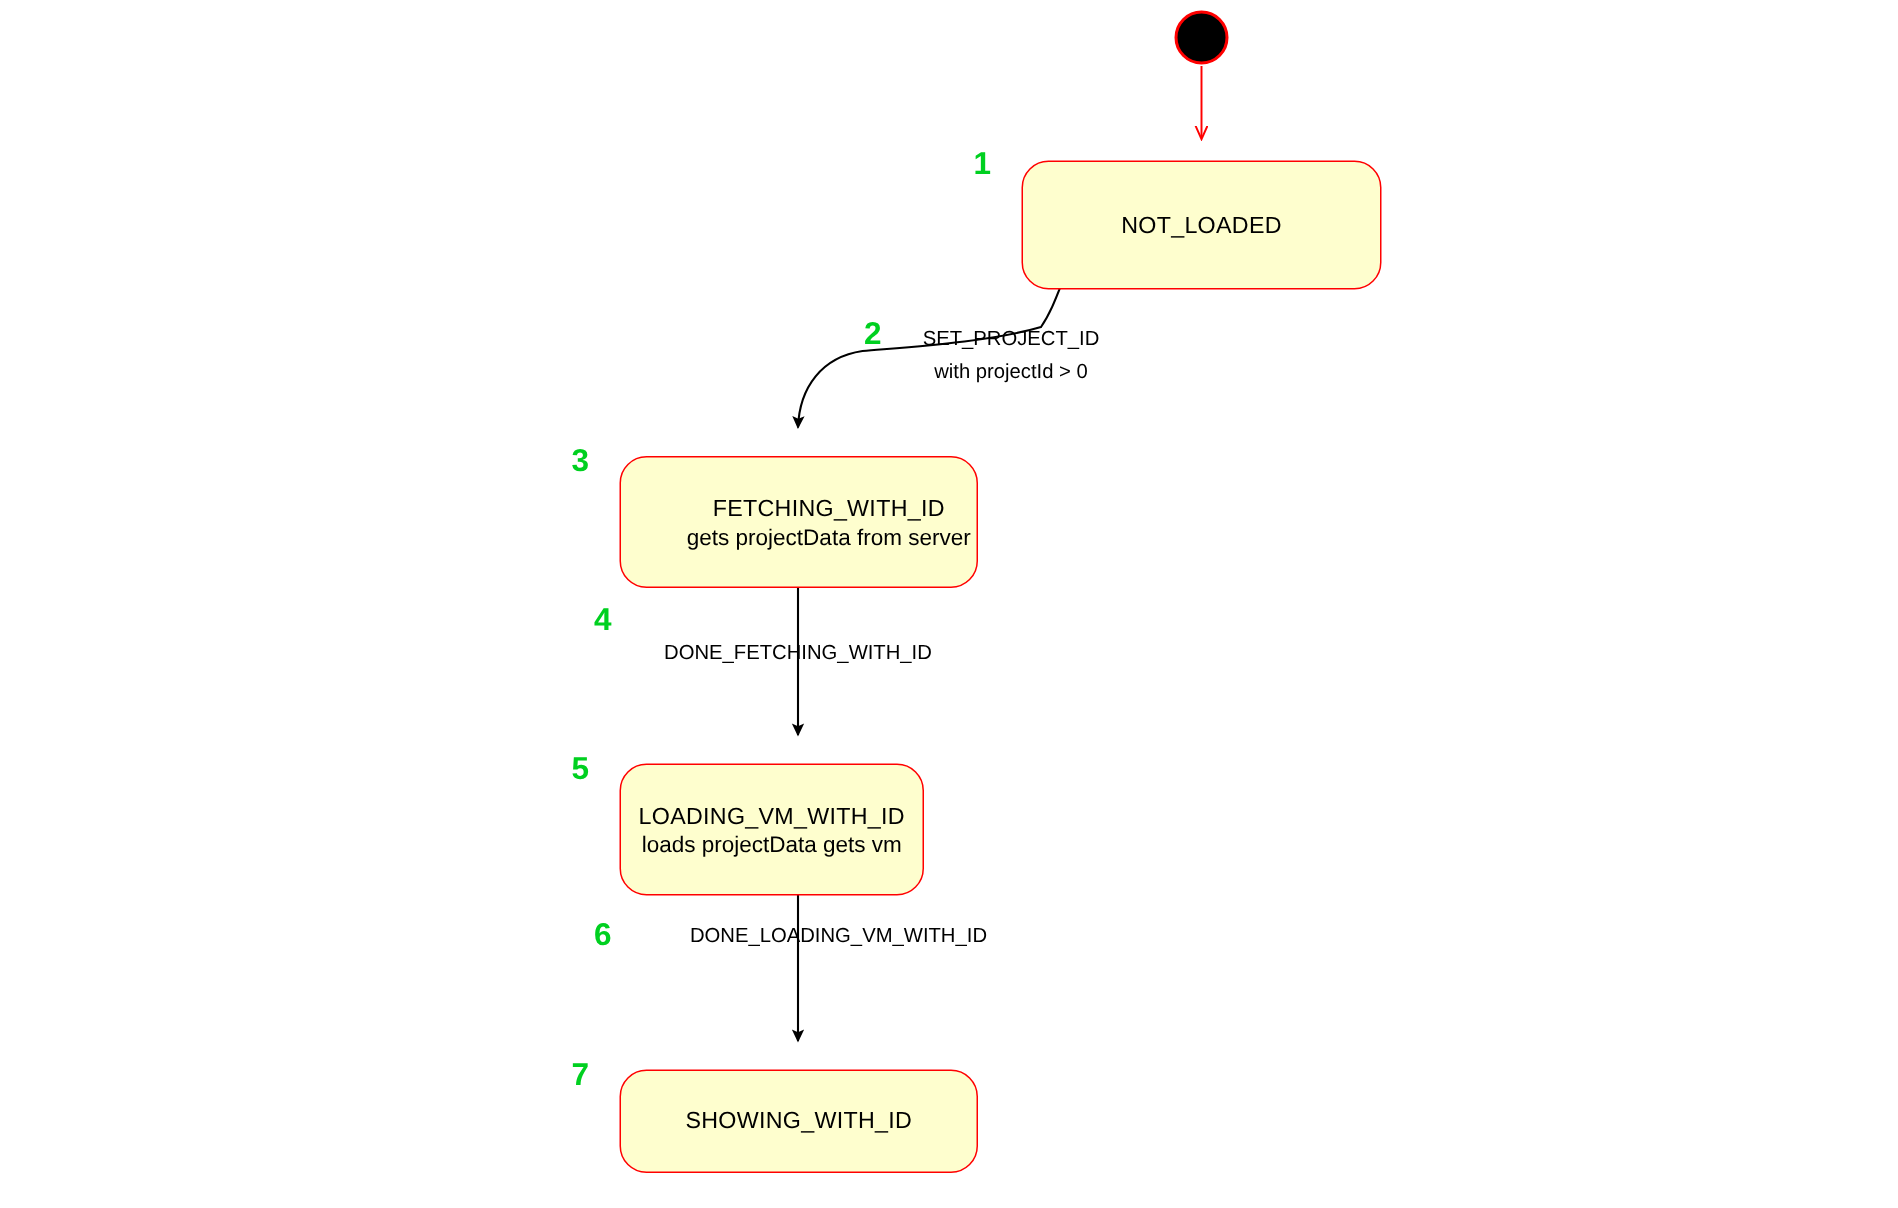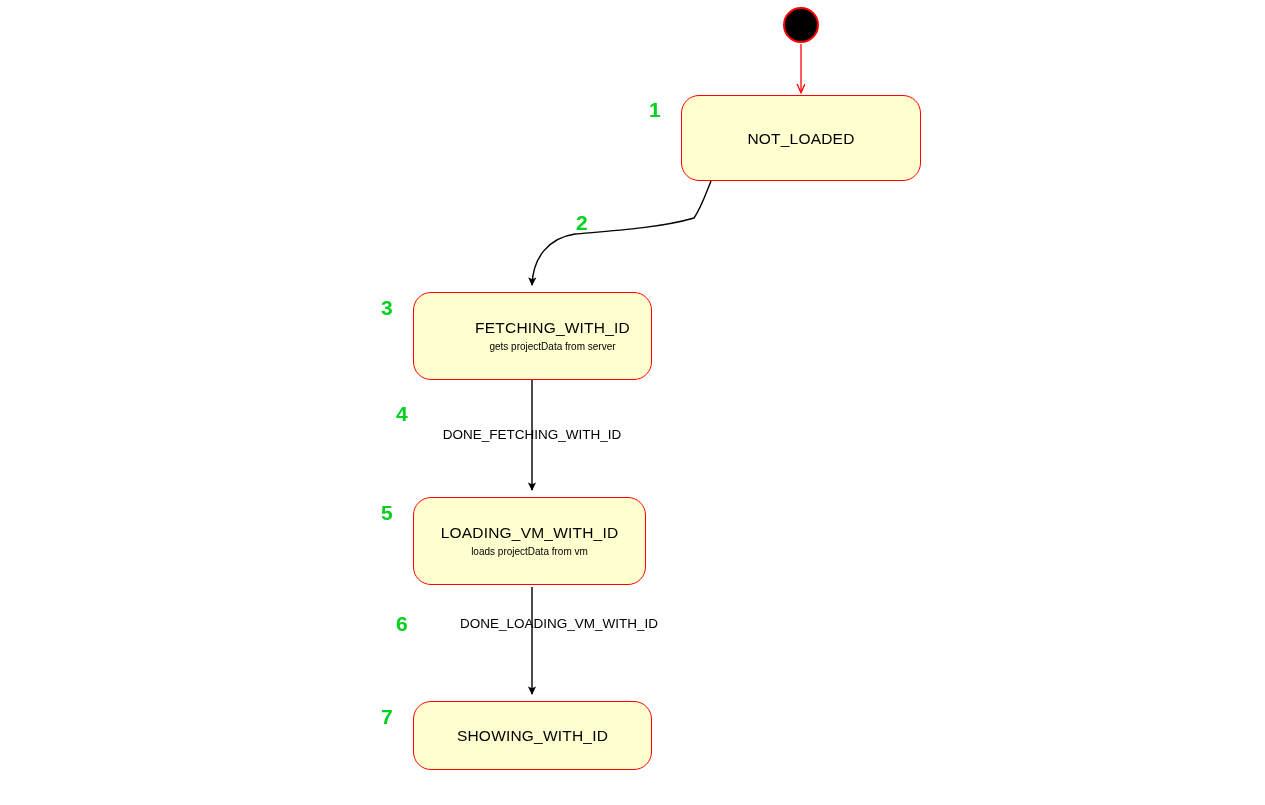--- a/index.html
+++ b/index.html
@@ -41,31 +41,32 @@
   .state-box {
     position: absolute;
     box-sizing: border-box;
     background: #FEFECE;
     border: 1.6px solid #FF0000;
     border-radius: 18px;
     display: flex;
     flex-direction: column;
     align-items: center;
     justify-content: center;
+    margin-top: 12px;
   }
   .state-name {
     color: #000000;
     font-size: 15.5px;
     line-height: 19px;
     letter-spacing: 0.2px;
     white-space: nowrap;
   }
   .state-desc {
     color: #000000;
-    font-size: 10px;
+    font-size: 15px;
     line-height: 17px;
     white-space: nowrap;
     margin-top: 1px;
   }
 
   
   .step-num {
     position: absolute;
     color: #00D020;
     font-weight: bold;
@@ -115,36 +116,40 @@
   </svg>
 
   <div class="initial-node" style="left:783px; top:7px; width:36px; height:36px;"></div>
 
   <div class="step-num" style="left:649px; top:99px;">1</div>
   <div class="state-box" style="left:681px; top:95px; width:240px; height:86px;">
     <div class="state-name">NOT_LOADED</div>
   </div>
 
   <div class="step-num" style="left:576px; top:212px;">2</div>
+  <div class="edge-label" style="left:604px; top:215px; width:140px;">
+    <span class="l1">SET_PROJECT_ID</span>
+    <span class="l2">with projectId &gt; 0</span>
+  </div>
 
   <div class="step-num" style="left:381px; top:297px;">3</div>
   <div class="state-box" style="left:413px; top:292px; width:239px; height:88px;padding-left:40px;">
     <div class="state-name">FETCHING_WITH_ID</div>
     <div class="state-desc">gets projectData from server</div>
   </div>
 
   <div class="step-num" style="left:396px; top:403px;">4</div>
   <div class="edge-label" style="left:432px; top:424px; width:200px;">
     <span class="l1">DONE_FETCHING_WITH_ID</span>
   </div>
 
   <div class="step-num" style="left:381px; top:502px;">5</div>
-  <div class="state-box" style="left:413px; top:497px; width:233px; height:88px;justify-content:center;">
+  <div class="state-box" style="left:413px; top:497px; width:203px; height:88px;justify-content:center;">
     <div class="state-name">LOADING_VM_WITH_ID</div>
-    <div class="state-desc">loads projectData from vm</div>
+    <div class="state-desc">loads projectData gets vm</div>
   </div>
 
   <div class="step-num" style="left:396px; top:613px;">6</div>
   <div class="edge-label" style="left:448px; top:613px; width:222px;">
     <span class="l1">DONE_LOADING_VM_WITH_ID</span>
   </div>
 
   <div class="step-num" style="left:381px; top:706px;">7</div>
   <div class="state-box" style="left:413px; top:701px; width:239px; height:69px;">
     <div class="state-name">SHOWING_WITH_ID</div>

